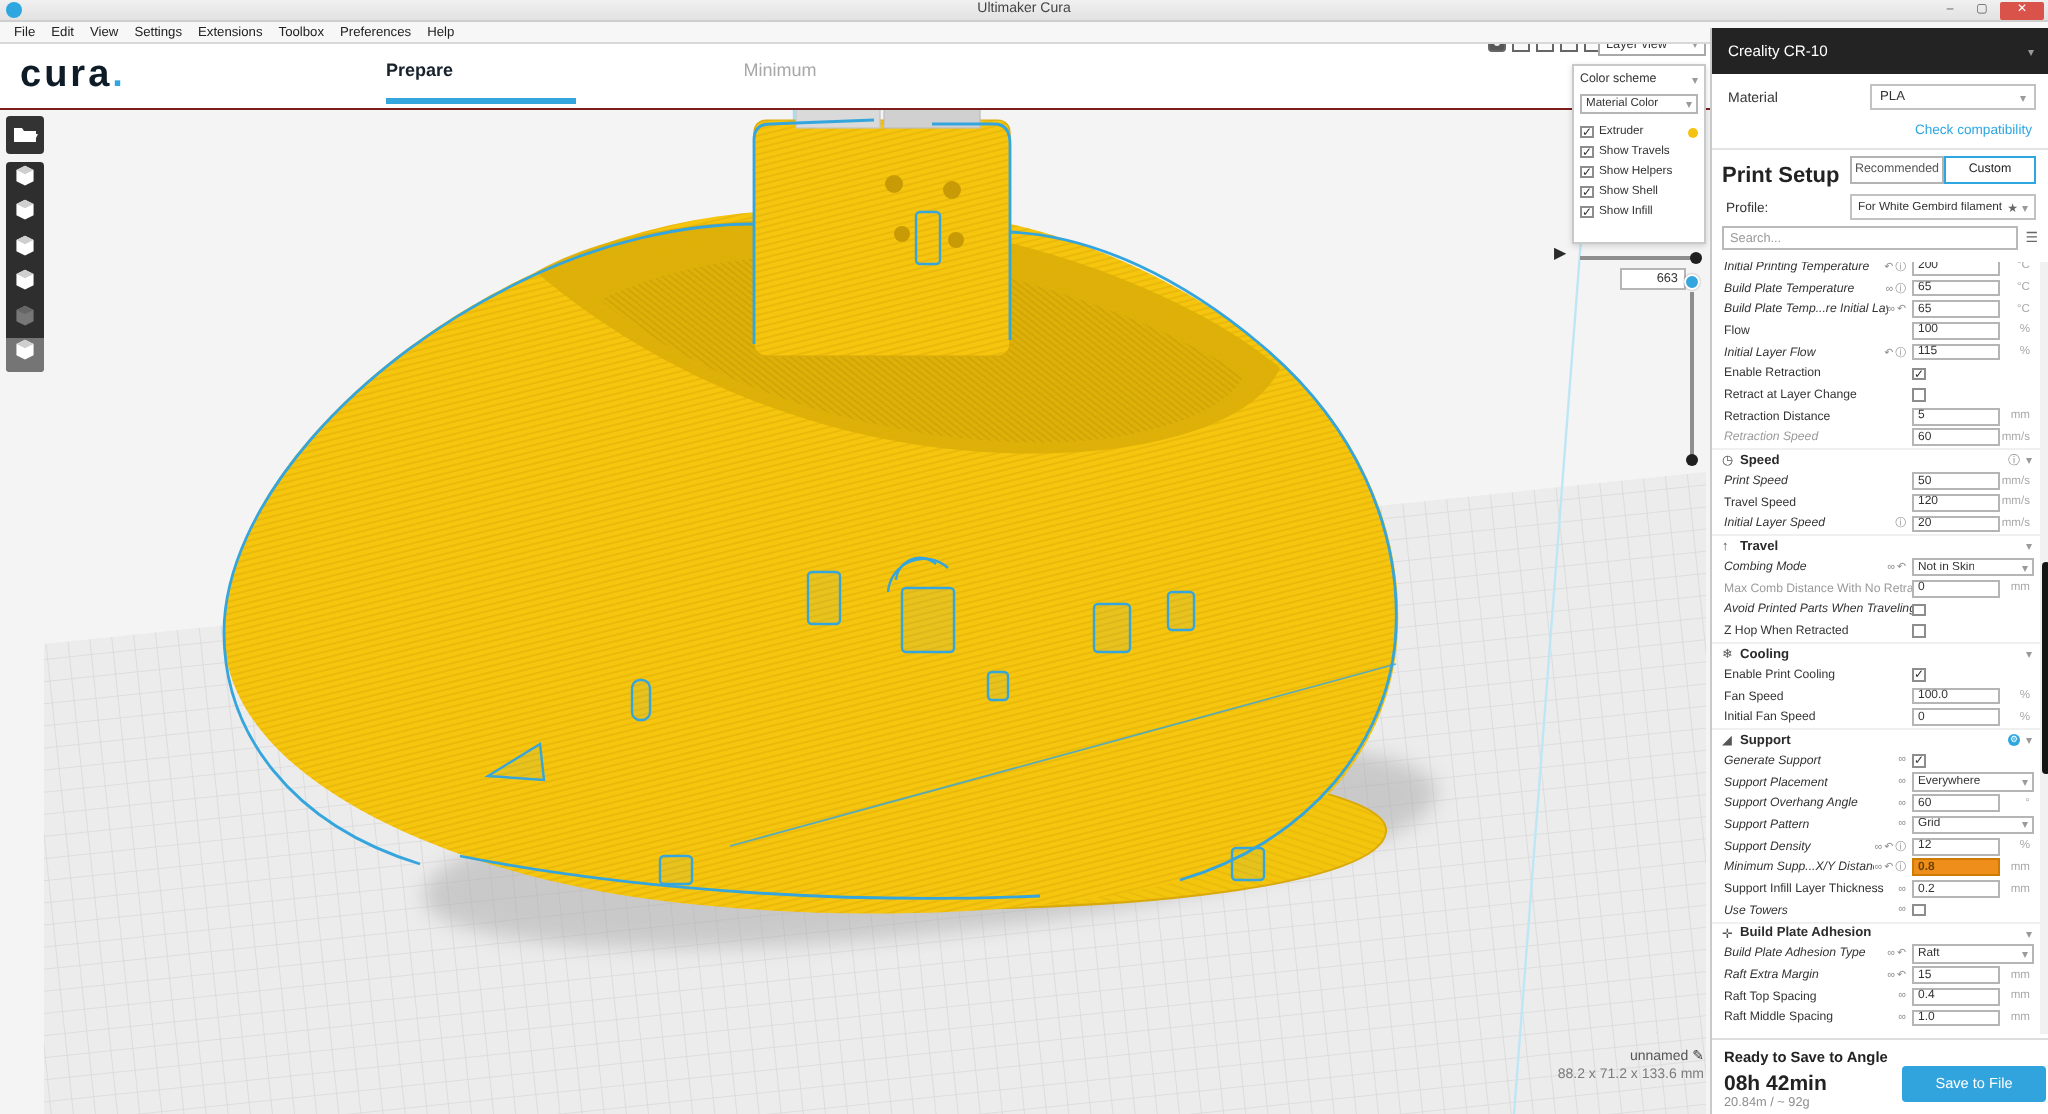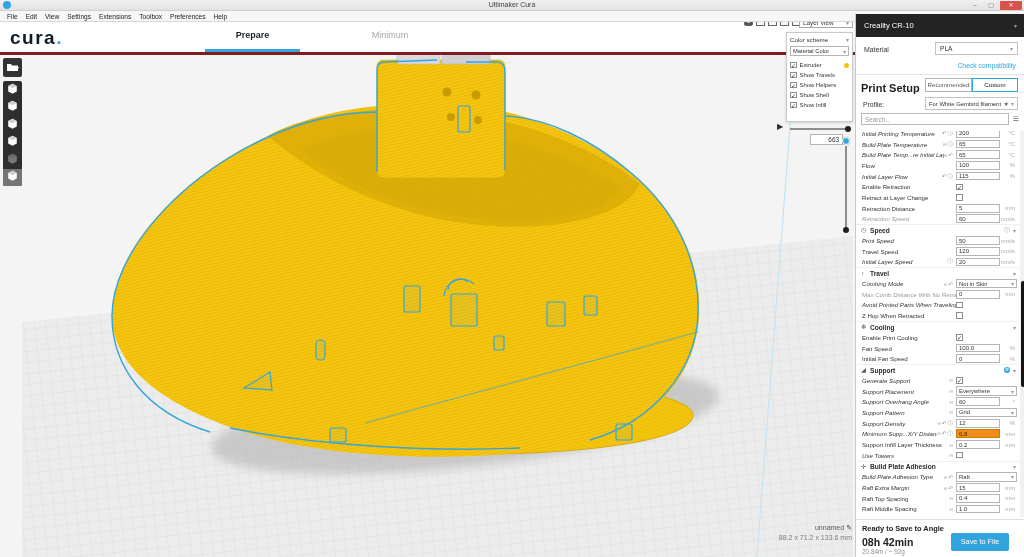--- a/index.html
+++ b/index.html
@@ -16,25 +16,25 @@
   #win-title { position:absolute; left:0; right:0; top:1px; text-align:center; font-size:7px; color:#444; }
   #win-controls { position:absolute; right:2px; top:0; height:11px; display:flex; align-items:center; gap:2px; }
   .wbtn { width:14px; height:9px; font-size:6px; line-height:9px; text-align:center; color:#555; }
   .wbtn.close { width:22px; background:#d9534b; color:#fff; border-radius:1px; }
 
   
   #menubar { position:absolute; left:0; top:11px; width:1024px; height:11px; background:#f7f7f7; border-bottom:1px solid #d8d8d8; display:flex; align-items:center; padding-left:3px; z-index:30; }
   .menu-item { font-size:6.6px; color:#222; padding:0 4px; cursor:default; }
 
   
-  #appheader { position:absolute; left:0; top:22px; width:855px; height:33px; background:#fff; border-bottom:3px solid #7f1d1d; z-index:20; }
+  #appheader { position:absolute; left:0; top:22px; width:855px; height:33px; background:#fff; border-bottom:1px solid #7f1d1d; z-index:20; }
   #logo { position:absolute; left:10px; top:5px; font-size:19px; font-weight:bold; letter-spacing:1.5px; color:#0e1c28; }
   #logo .dot { color:#2ea7e0; }
   .tab { position:absolute; top:8px; font-size:9px; font-weight:bold; }
-  #tab-prepare { left:205px; width:95px; text-align:center; color:#17212b; }
+  #tab-prepare { left:193px; width:95px; text-align:left; color:#17212b; }
   #tab-prepare::after { content:""; position:absolute; left:0; right:0; bottom:-12px; height:3px; background:#35a5dd; }
   #tab-monitor { left:355px; width:70px; text-align:center; color:#a7a7a7; font-weight:normal; }
 
   
   #open-btn { position:absolute; left:3px; top:58px; width:19px; height:19px; background:#333; border-radius:2px; z-index:25; display:flex; align-items:center; justify-content:center; }
   #tool-col { position:absolute; left:3px; top:81px; width:19px; z-index:25; background:#2e2e2e; border-radius:2px; overflow:hidden; }
   .tool-btn { width:19px; height:17.5px; display:flex; align-items:center; justify-content:center; }
   .tool-btn.selected { background:#757575; }
   .tool-btn.disabled { opacity:.35; }
 
@@ -107,21 +107,21 @@
   .cat-label { flex:1; font-size:6.6px; font-weight:bold; color:#2b2b2b; }
   .cat-extra { font-size:6px; color:#8f8f8f; margin-right:3px; }
   .gear-dot { width:6px; height:6px; border-radius:50%; background:#2ea7e0; color:#fff; font-size:4.5px; line-height:6px; text-align:center; margin-right:3px; flex:none; }
   #scrollbar { position:absolute; left:164px; top:117px; width:5px; height:386px; background:#f1f1f1; }
   #scroll-thumb { position:absolute; left:0.5px; top:150px; width:4px; height:106px; background:#151515; border-radius:2px; }
 
   #foot-sep { position:absolute; left:0; top:505px; width:169px; height:1px; background:#ddd; }
   #status-text { position:absolute; left:6px; top:510px; font-size:7.4px; font-weight:bold; color:#222; }
   #time-text { position:absolute; left:6px; top:522px; font-size:10.5px; font-weight:bold; color:#222;text-align:right; }
   #usage-text { position:absolute; left:6px; top:534px; font-size:6.4px; color:#8f8f8f; }
-  #save-btn { position:absolute; left:95px; top:519px; width:58px; height:18px; background:#31a3dd; border-radius:2px; color:#fff; font-size:7.3px; text-align:center; line-height:18px; }
+  #save-btn { position:absolute; left:95px; top:519px; width:72px; height:18px; background:#31a3dd; border-radius:2px; color:#fff; font-size:7.3px; text-align:center; line-height:18px; }
 </style>
 </head>
 <body>
 
 <div id="app">
 
   <svg id="viewport-svg" viewBox="0 0 855 557">
     <defs>
       <pattern id="grid" width="11" height="11" patternUnits="userSpaceOnUse" patternTransform="rotate(-6)">
         <path d="M0 0 H11 M0 0 V11" stroke="#d9d9d9" stroke-width="0.8" fill="none"></path>

